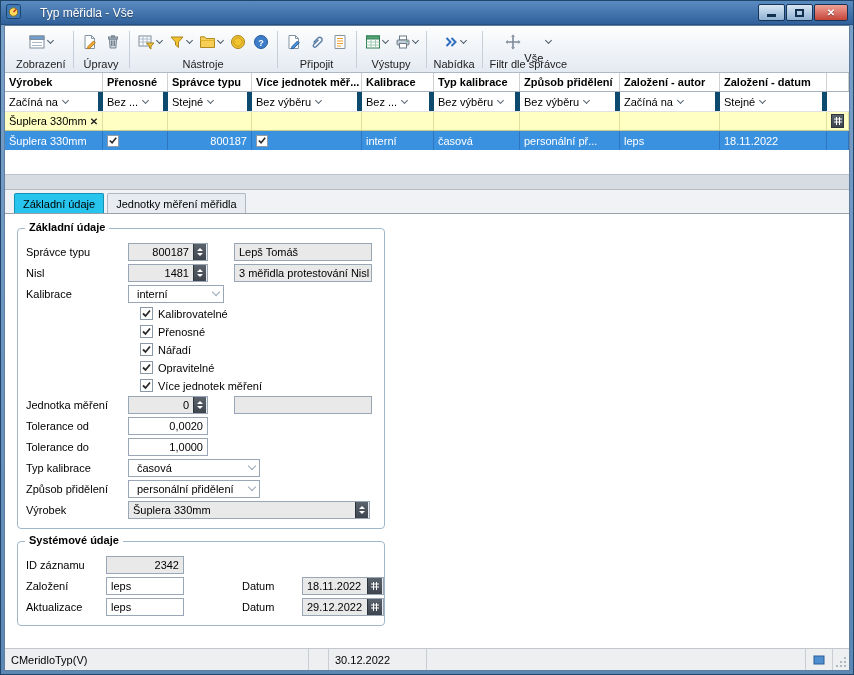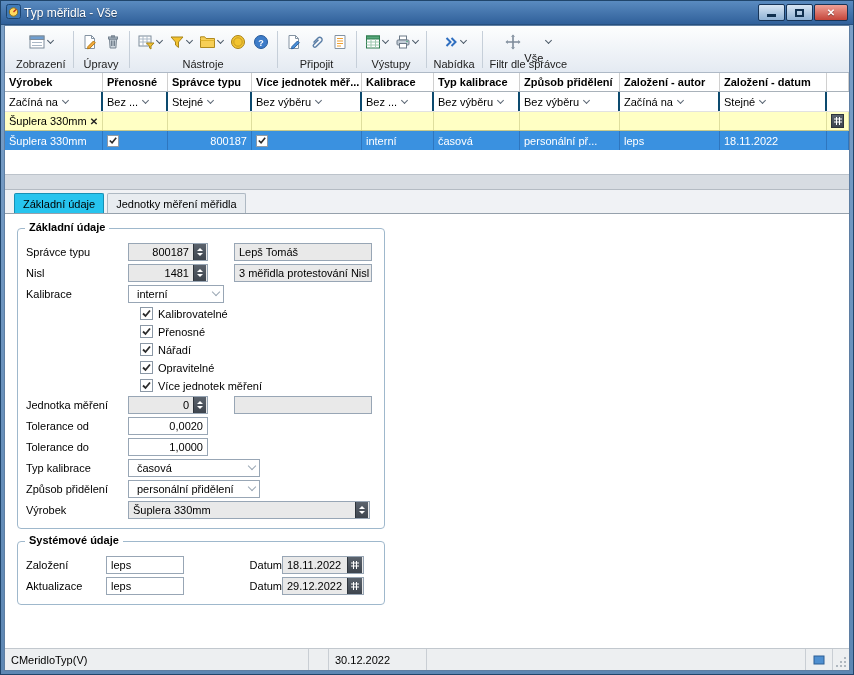--- a/index.html
+++ b/index.html
@@ -3,21 +3,21 @@
 <meta charset="utf-8">
 <style>
   * { margin:0; padding:0; box-sizing:border-box; }
   html,body { width:854px; height:675px; overflow:hidden; }
   body { font-family:"Liberation Sans", sans-serif; font-size:11px; color:#000; background:#fff; }
 
   
   .window { width:854px; height:675px; border:1px solid #20456b;
             background:linear-gradient(#7ba0c8,#5d87b3); padding:0 3px 3px;
             display:flex; flex-direction:column; }
-  .titlebar { height:24px; margin:0 -3px; padding:0 5px; display:flex; align-items:center; gap:3px;
+  .titlebar { height:24px; margin:0 -3px; padding:0 5px; display:flex; align-items:center; gap:19px;
               background:linear-gradient(#5a8bc0,#30609a); border-bottom:1px solid #27507f; }
   .titlebar .title { color:#fff; font-size:12px; text-shadow:0 1px 1px rgba(0,0,0,.45); flex:1;
                      white-space:nowrap; overflow:hidden; }
   .win-controls { display:flex; gap:1px; }
   .wbtn { height:17px; border:1px solid #173457; border-radius:2px; display:flex; align-items:center;
           justify-content:center; background:linear-gradient(#d8e6f4,#8fb1d4); cursor:default; }
   .wbtn.min,.wbtn.max { width:27px; }
   .wbtn.close { width:34px; background:linear-gradient(#f0a196,#c4453a); }
   .glyph-min { width:9px; height:3px; background:#11304f; margin-top:6px; }
   .glyph-max { width:9px; height:8px; border:2px solid #11304f; }
@@ -37,21 +37,21 @@
   .tb-btn { display:flex; align-items:center; gap:2px; padding:1px; border-radius:2px; }
   .tb-btn svg { display:block; }
   .chev { width:5px; height:5px; border-right:1.4px solid #4c5a68; border-bottom:1.4px solid #4c5a68;
           transform:rotate(45deg); margin-top:-3px; }
   .filt-val { color:#111; padding:0 1px;margin-top:32px; }
 
   
   .gridwrap { background:#fff; }
   .g-row { display:flex; width:100%; }
   .g-cell { flex:0 0 auto; display:flex; align-items:center; padding:0 4px; height:100%;
-            border-right:2px solid #0c4a6e; overflow:hidden; white-space:nowrap; }
+            border-right:5px solid #0c4a6e; overflow:hidden; white-space:nowrap; }
   .c0{width:98px}.c1{width:65px}.c2{width:84px}.c3{width:110px}.c4{width:72px}
   .c5{width:86px}.c6{width:100px}.c7{width:100px}.c8{width:107px}.cfill{flex:1 1 auto;border-right:none}
   .g-header { height:19px; border-bottom:1px solid #a9b2ba; }
   .g-header .g-cell { font-weight:bold; background:#fff; border-right:1px solid #d0d0d0; }
   .g-ops { height:20px; border-bottom:1px solid #e2e2e2; }
   .g-ops .g-cell { color:#000; }
   .op-chev { width:5px; height:5px; border-right:1.3px solid #5a6674; border-bottom:1.3px solid #5a6674;
              transform:rotate(45deg); margin-left:5px; margin-top:-2px; flex:0 0 auto; }
   .g-filter { height:19px; background:#ffffc4; border-bottom:1px solid #c9c98a; }
   .g-filter .g-cell { border-right:1px solid #dede9e; background:#ffffc4; }
@@ -99,21 +99,21 @@
               border-top:3px solid #fff; }
   .calbtn { width:15px; height:16px; margin-right:1px; background:linear-gradient(#5b636d,#3e454e);
             border-left:1px solid #2e343b; display:flex; align-items:center; justify-content:center; flex:0 0 auto; }
   .combo { height:18px; border:1px solid #98a6b5; background:#fff; display:flex; align-items:center;
            padding:0 4px; }
   .carrow { width:6px; height:6px; border-right:1.5px solid #9aa7b4; border-bottom:1.5px solid #9aa7b4;
             transform:rotate(45deg); margin-left:auto; margin-top:-3px; flex:0 0 auto; }
   .chkwrap { display:flex; align-items:center; gap:5px; margin-left:12px; }
   .fchk { width:13px; height:13px; background:#fff; border:1px solid #8b98a6; display:inline-flex;
           align-items:center; justify-content:center; flex:0 0 auto; }
-  .datlabel { width:40px; margin-left:58px; flex:0 0 auto;text-align:right; }
+  .datlabel { width:60px; margin-left:58px; flex:0 0 auto; }
 
   
   .statusbar { height:22px; background:#edeff1; border-top:1px solid #c2c8ce; display:flex;
                align-items:stretch; }
   .sseg { display:flex; align-items:center; padding:0 6px; border-right:1px solid #c9ced4;
           white-space:nowrap; overflow:hidden; }
   .s1{width:124px}.s2{width:304px}.s3{width:20px}.s4{width:98px}.sflex{flex:1;border-right:none}
   .sicon { width:28px; justify-content:center; border-left:1px solid #c9ced4; }
   .sgrip { width:16px; display:flex; align-items:flex-end; justify-content:flex-end; padding:2px; }
 </style>
@@ -616,20 +616,28 @@
                   <i class="dn"></i>
                 </span>
             </span>
           </span>
         </div>
       </div>
 
       <div class="groupbox">
         <span class="gb-title">Systémové údaje</span>
 
+        <div class="frow">
+          <span class="flabel sys">ID záznamu</span>
+          <span class="ctrl">
+            <span class="fld w78">
+              <span class="fld-text right">2342</span>
+            </span>
+          </span>
+        </div>
 
         <div class="frow">
           <span class="flabel sys">Založení</span>
           <span class="ctrl">
             <span class="fld white w78">
               <span class="fld-text">leps</span>
             </span>
             <span class="datlabel">Datum</span>
             <span class="fld w82">
               <span class="fld-text">18.11.2022</span>

